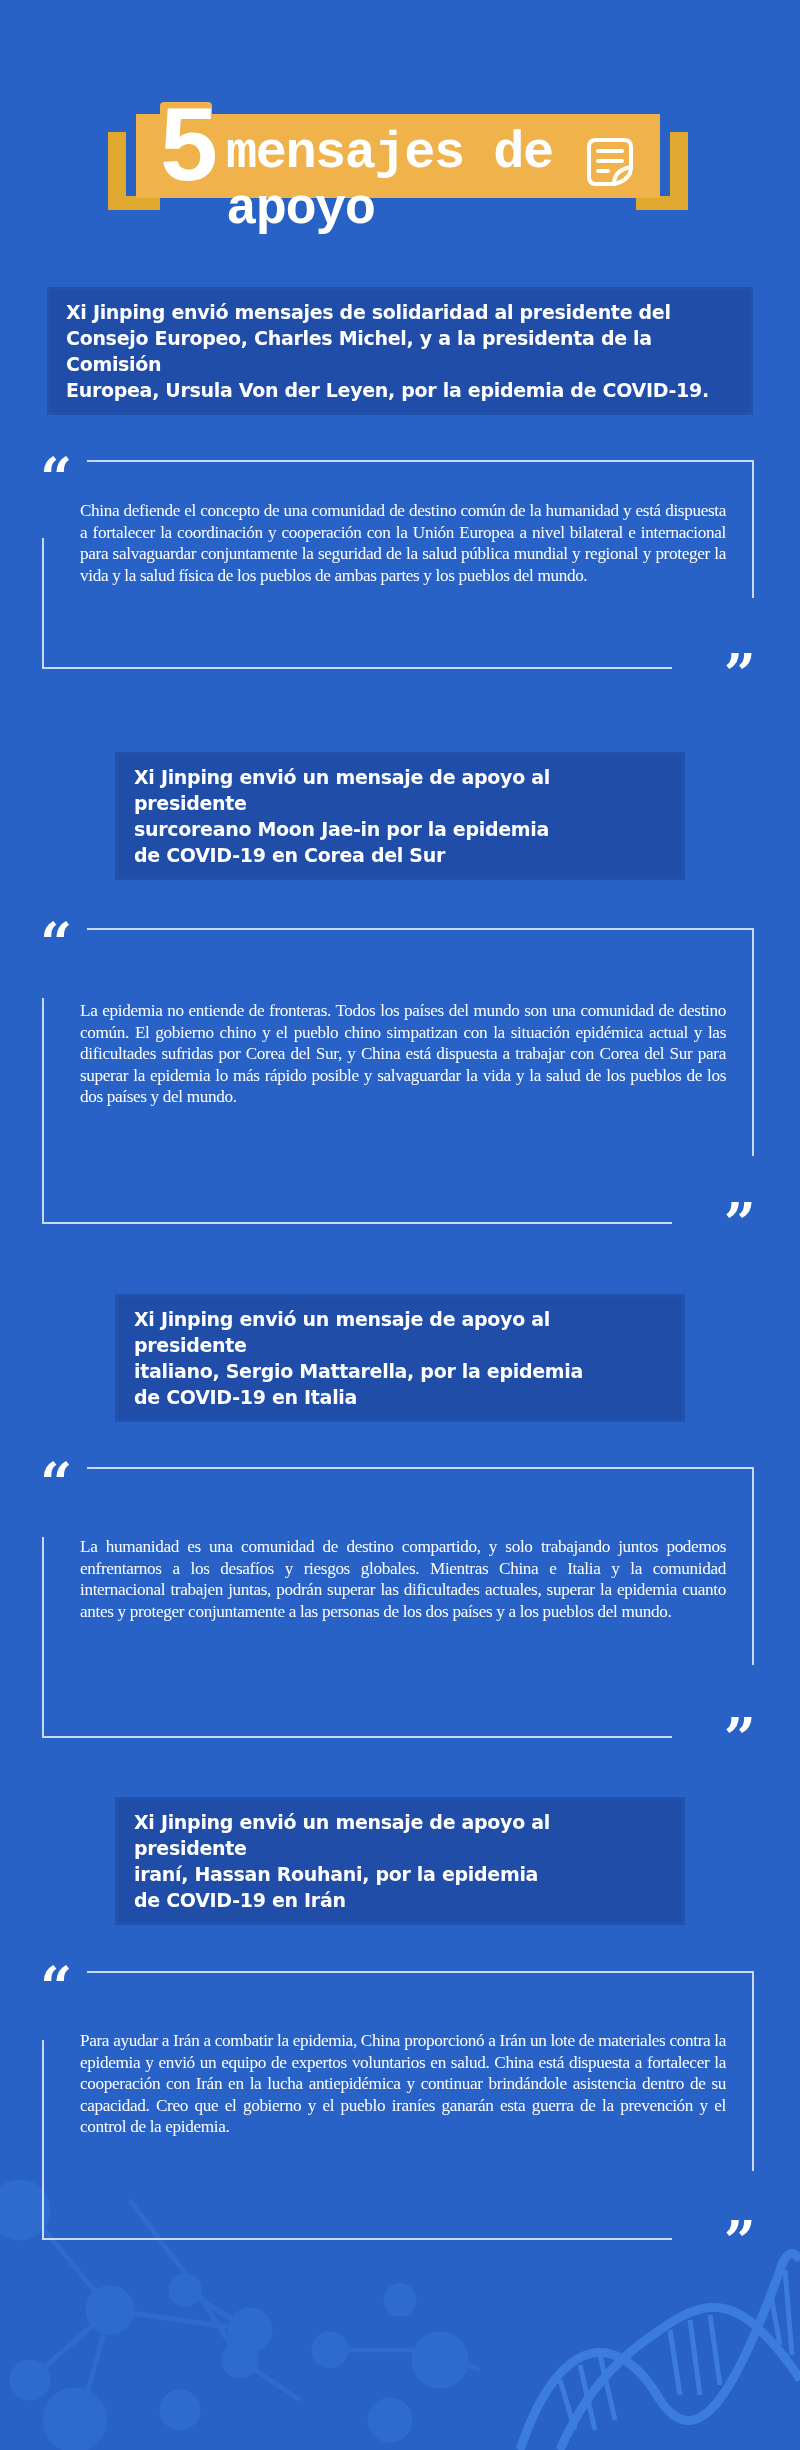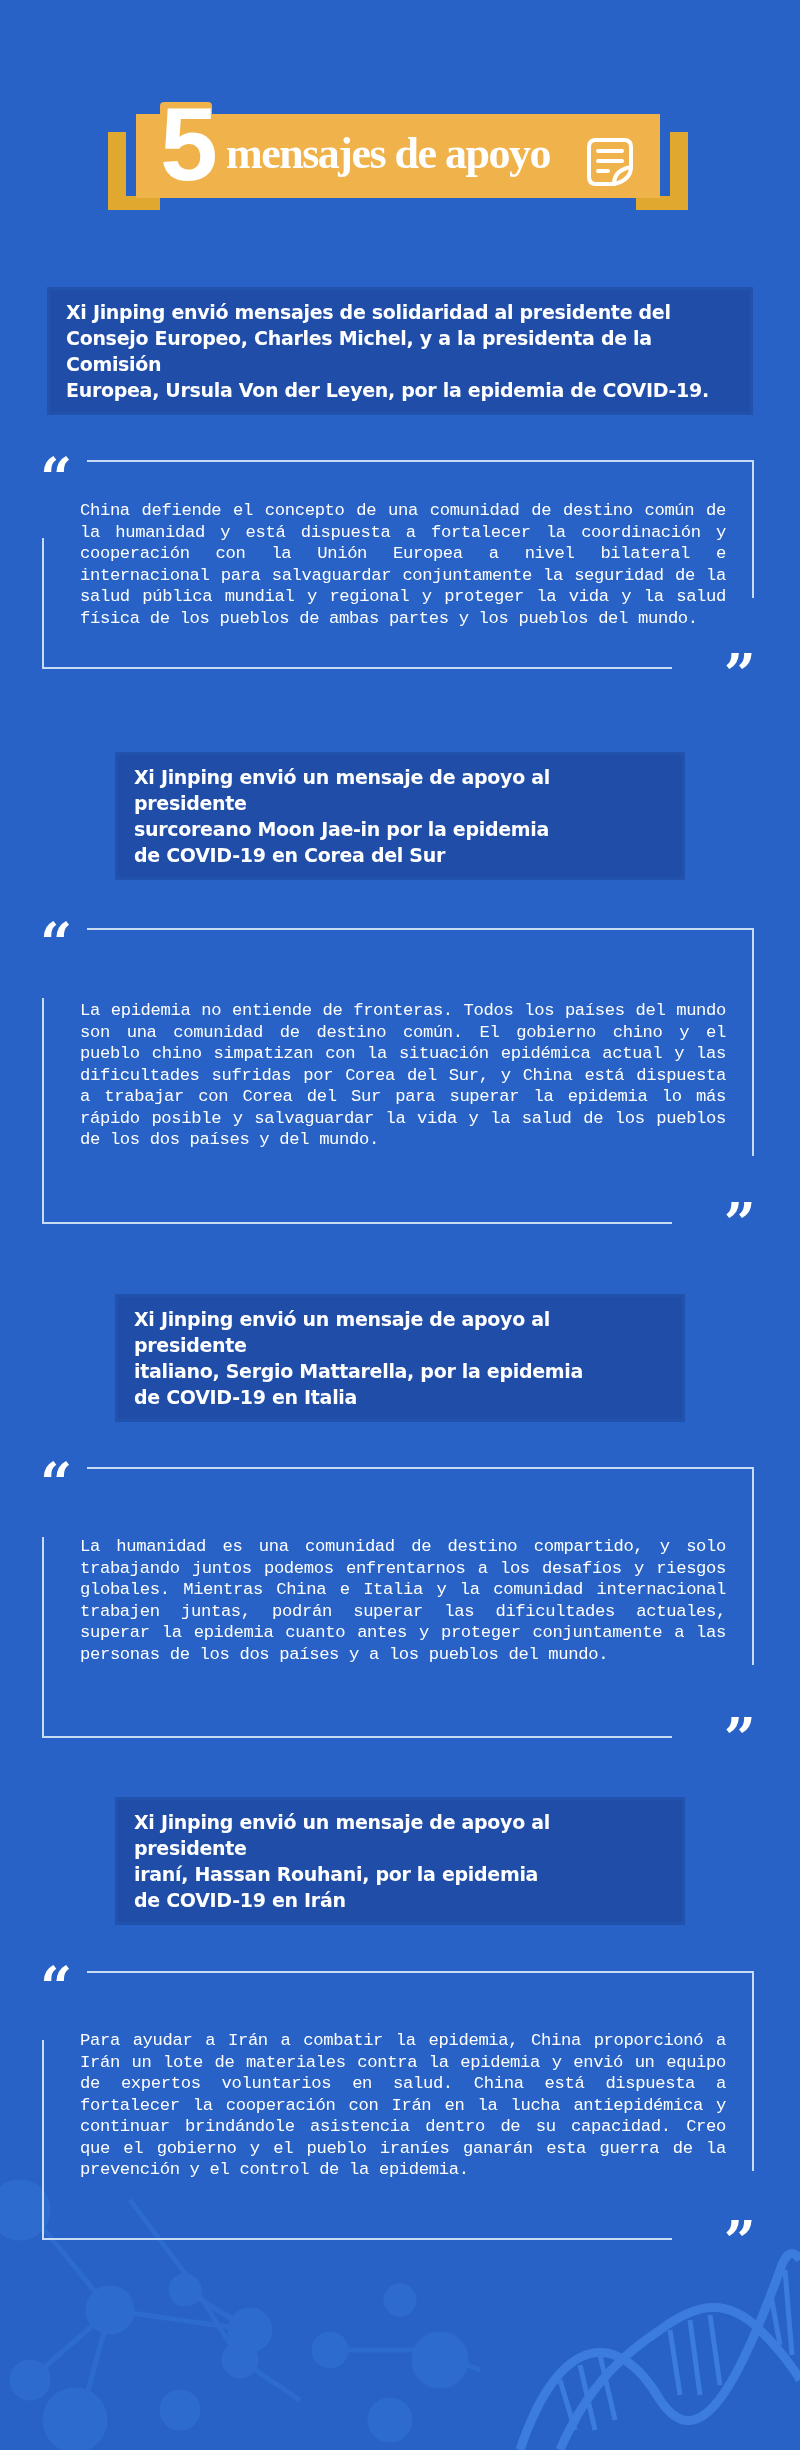--- a/index.html
+++ b/index.html
@@ -15,21 +15,21 @@
 
   
   .banner { position: absolute; left: 108px; top: 90px; width: 580px; height: 120px; }
   .banner .bracket-l { position: absolute; left: 0; top: 42px; width: 52px; height: 78px;
     border-left: 18px solid #e0a82e; border-bottom: 14px solid #e0a82e; }
   .banner .bracket-r { position: absolute; right: 0; top: 42px; width: 52px; height: 78px;
     border-right: 18px solid #e0a82e; border-bottom: 14px solid #e0a82e; }
   .banner .plate { position: absolute; left: 28px; top: 24px; width: 524px; height: 84px; background: #f0b24a; }
   .banner .num-tab { position: absolute; left: 52px; top: 12px; width: 52px; height: 30px; background: #f0b24a; border-radius: 4px 4px 0 0; }
   .banner .num { position: absolute; left: 52px; top: 2px; font-family: "Liberation Sans", sans-serif; font-weight: 900; font-size: 104px; line-height: 104px; color: #ffffff; letter-spacing: -2px; }
-  .banner .title { position: absolute; left: 118px; top: 36px; font-family: Liberation Serif, serif; font-weight: bold; font-size: 44px; line-height: 56px; color: #ffffff; letter-spacing: -1.5px; }
+  .banner .title { position: absolute; left: 118px; top: 36px; font-family: Liberation Mono, monospace; font-weight: bold; font-size: 52px; line-height: 56px; color: #ffffff; letter-spacing: -1.5px; }
   .banner .note-icon { position: absolute; left: 476px; top: 46px; width: 52px; height: 52px; }
 
   
   .heading-box {
     position: absolute;
     background: #1f4da8;
     box-shadow: 0 0 0 3px rgba(20,55,130,0.35);
     display: flex; align-items: center; justify-content: center;
     text-align: left;
     font-family: "DejaVu Sans", sans-serif;
@@ -55,21 +55,21 @@
     font-size: 56px;
     line-height: 56px;
     color: #ffffff;
   }
   .open-quote { left: 40px; }
   .close-quote { right: 44px; }
   .quote-text {
     position: absolute;
     left: 80px;
     width: 646px;
-    font-family: Liberation Mono, monospace;
+    font-family: Liberation Serif, serif;
     font-size: 17.2px;
     line-height: 21.5px;
     color: #ffffff;
     text-align: justify;
     letter-spacing: -0.35px;
   }
 </style>
 </head>
 <body>
 

